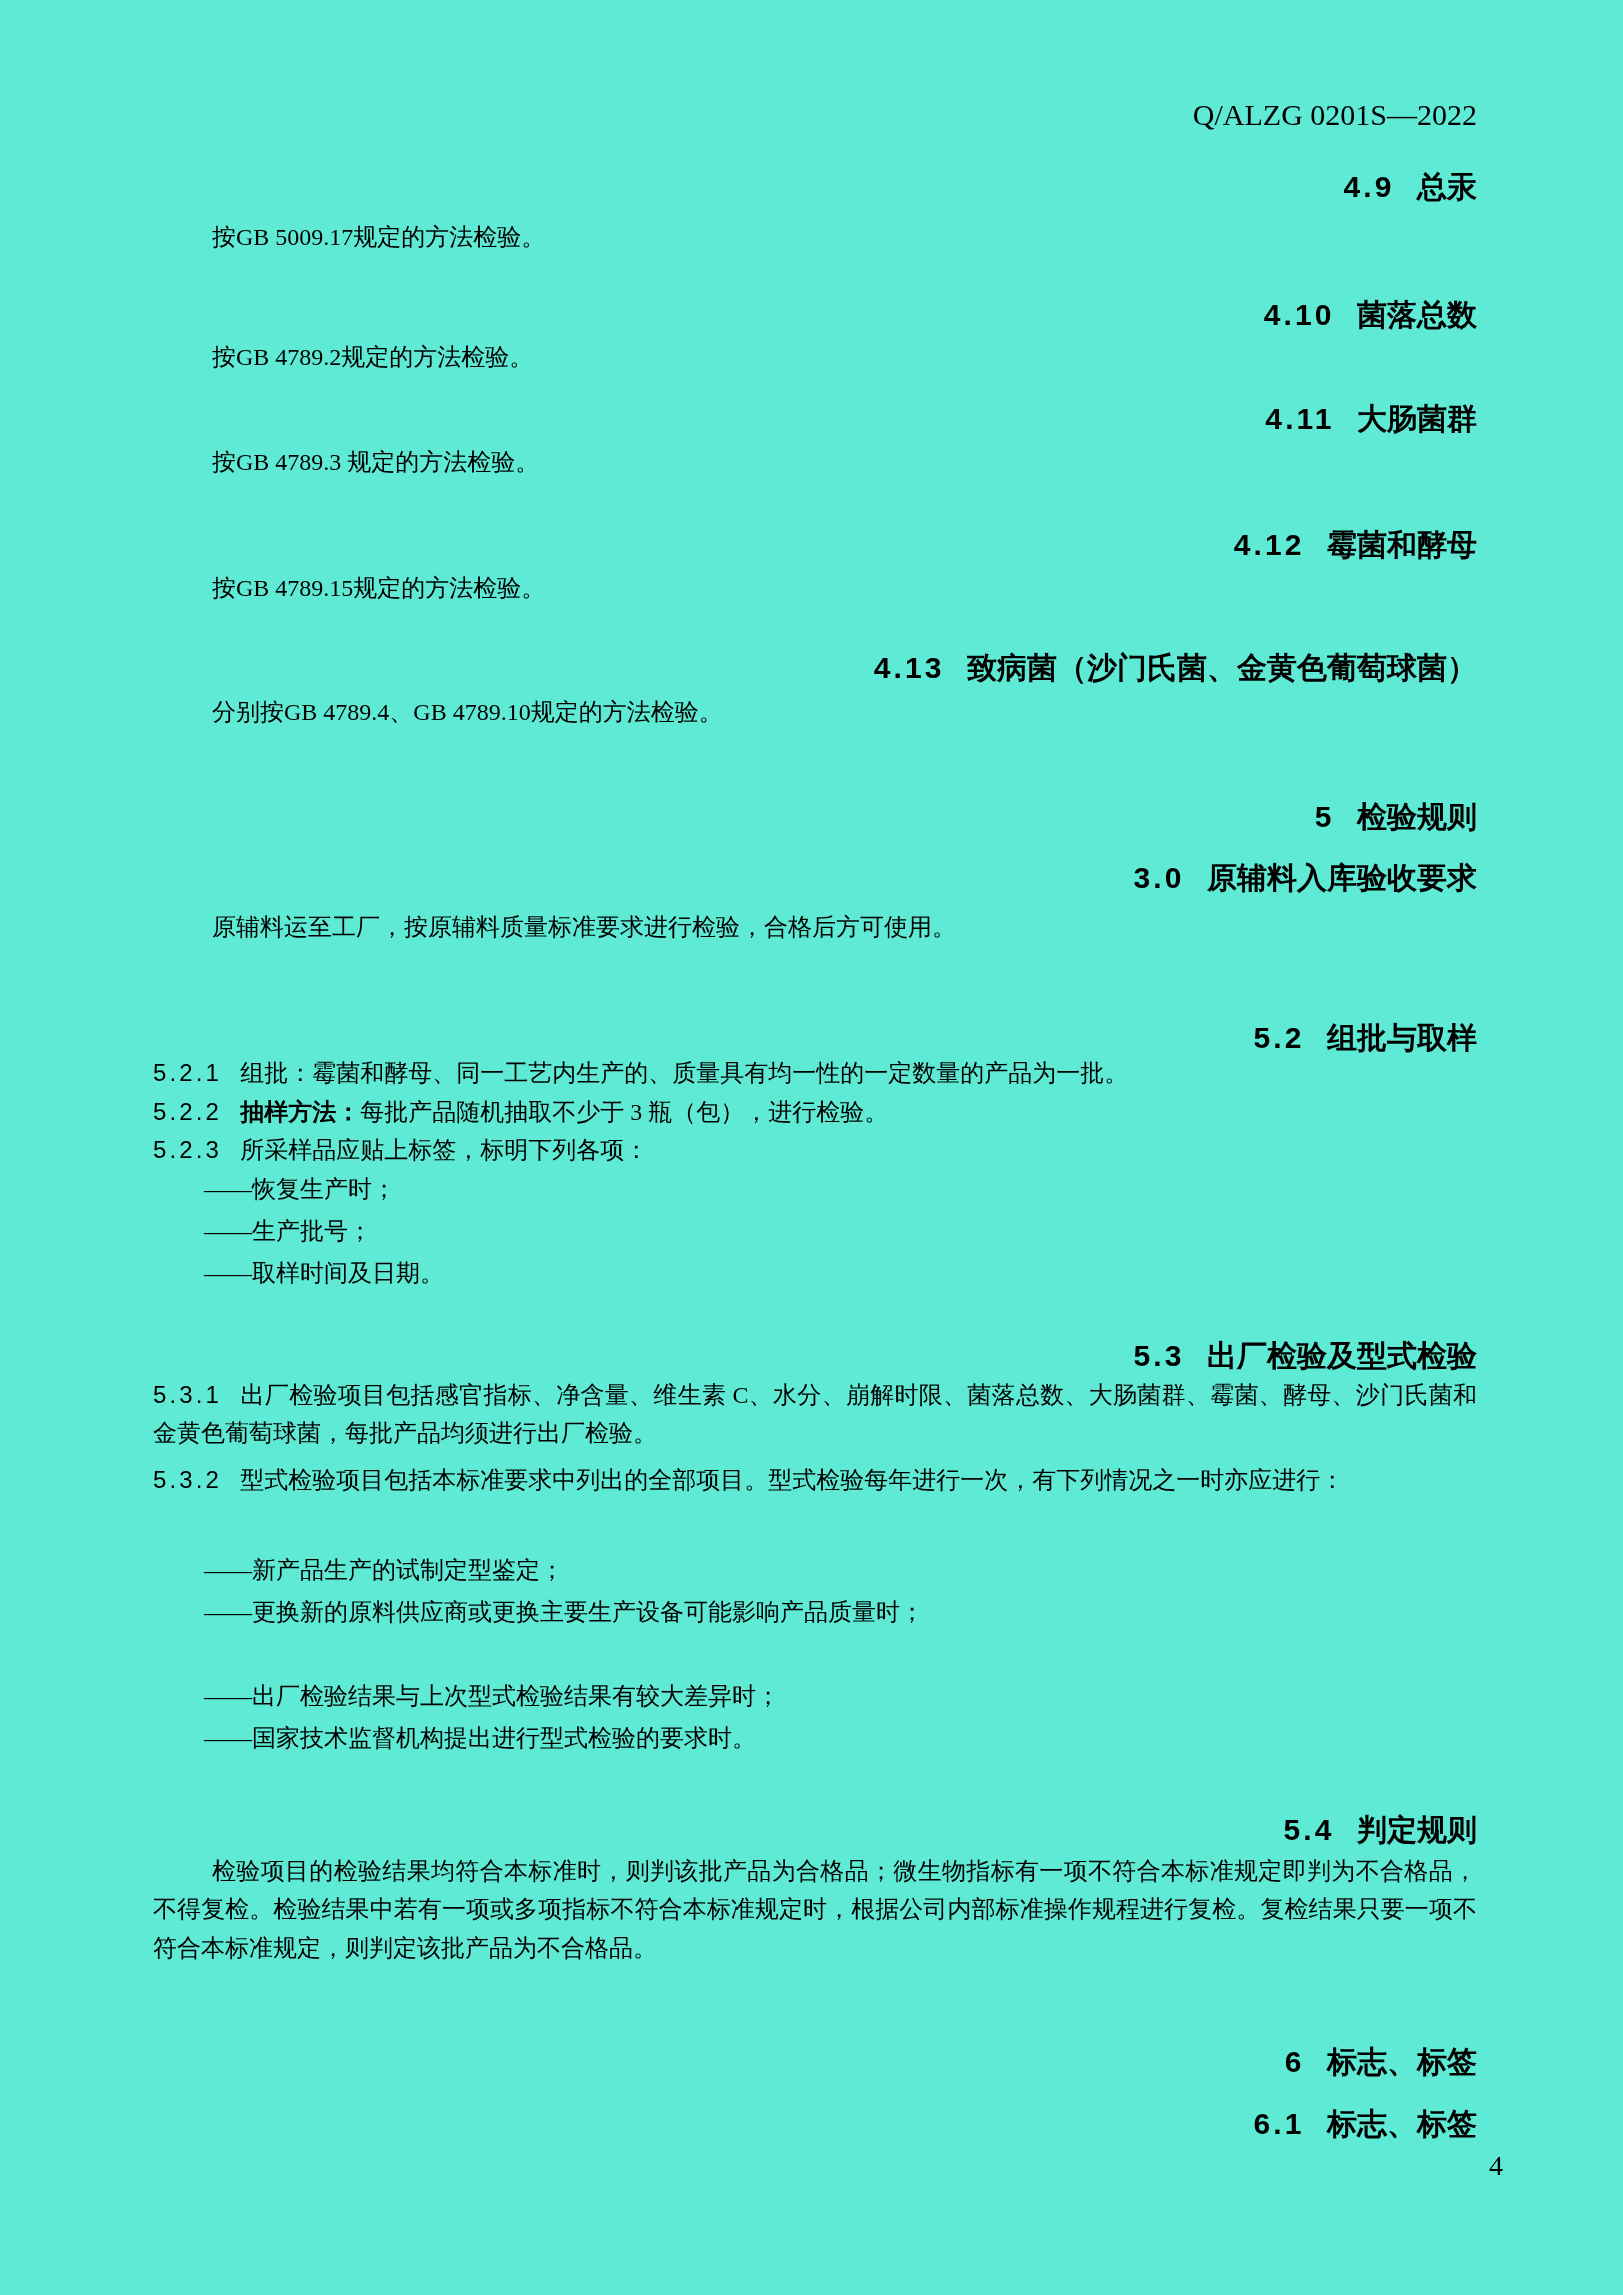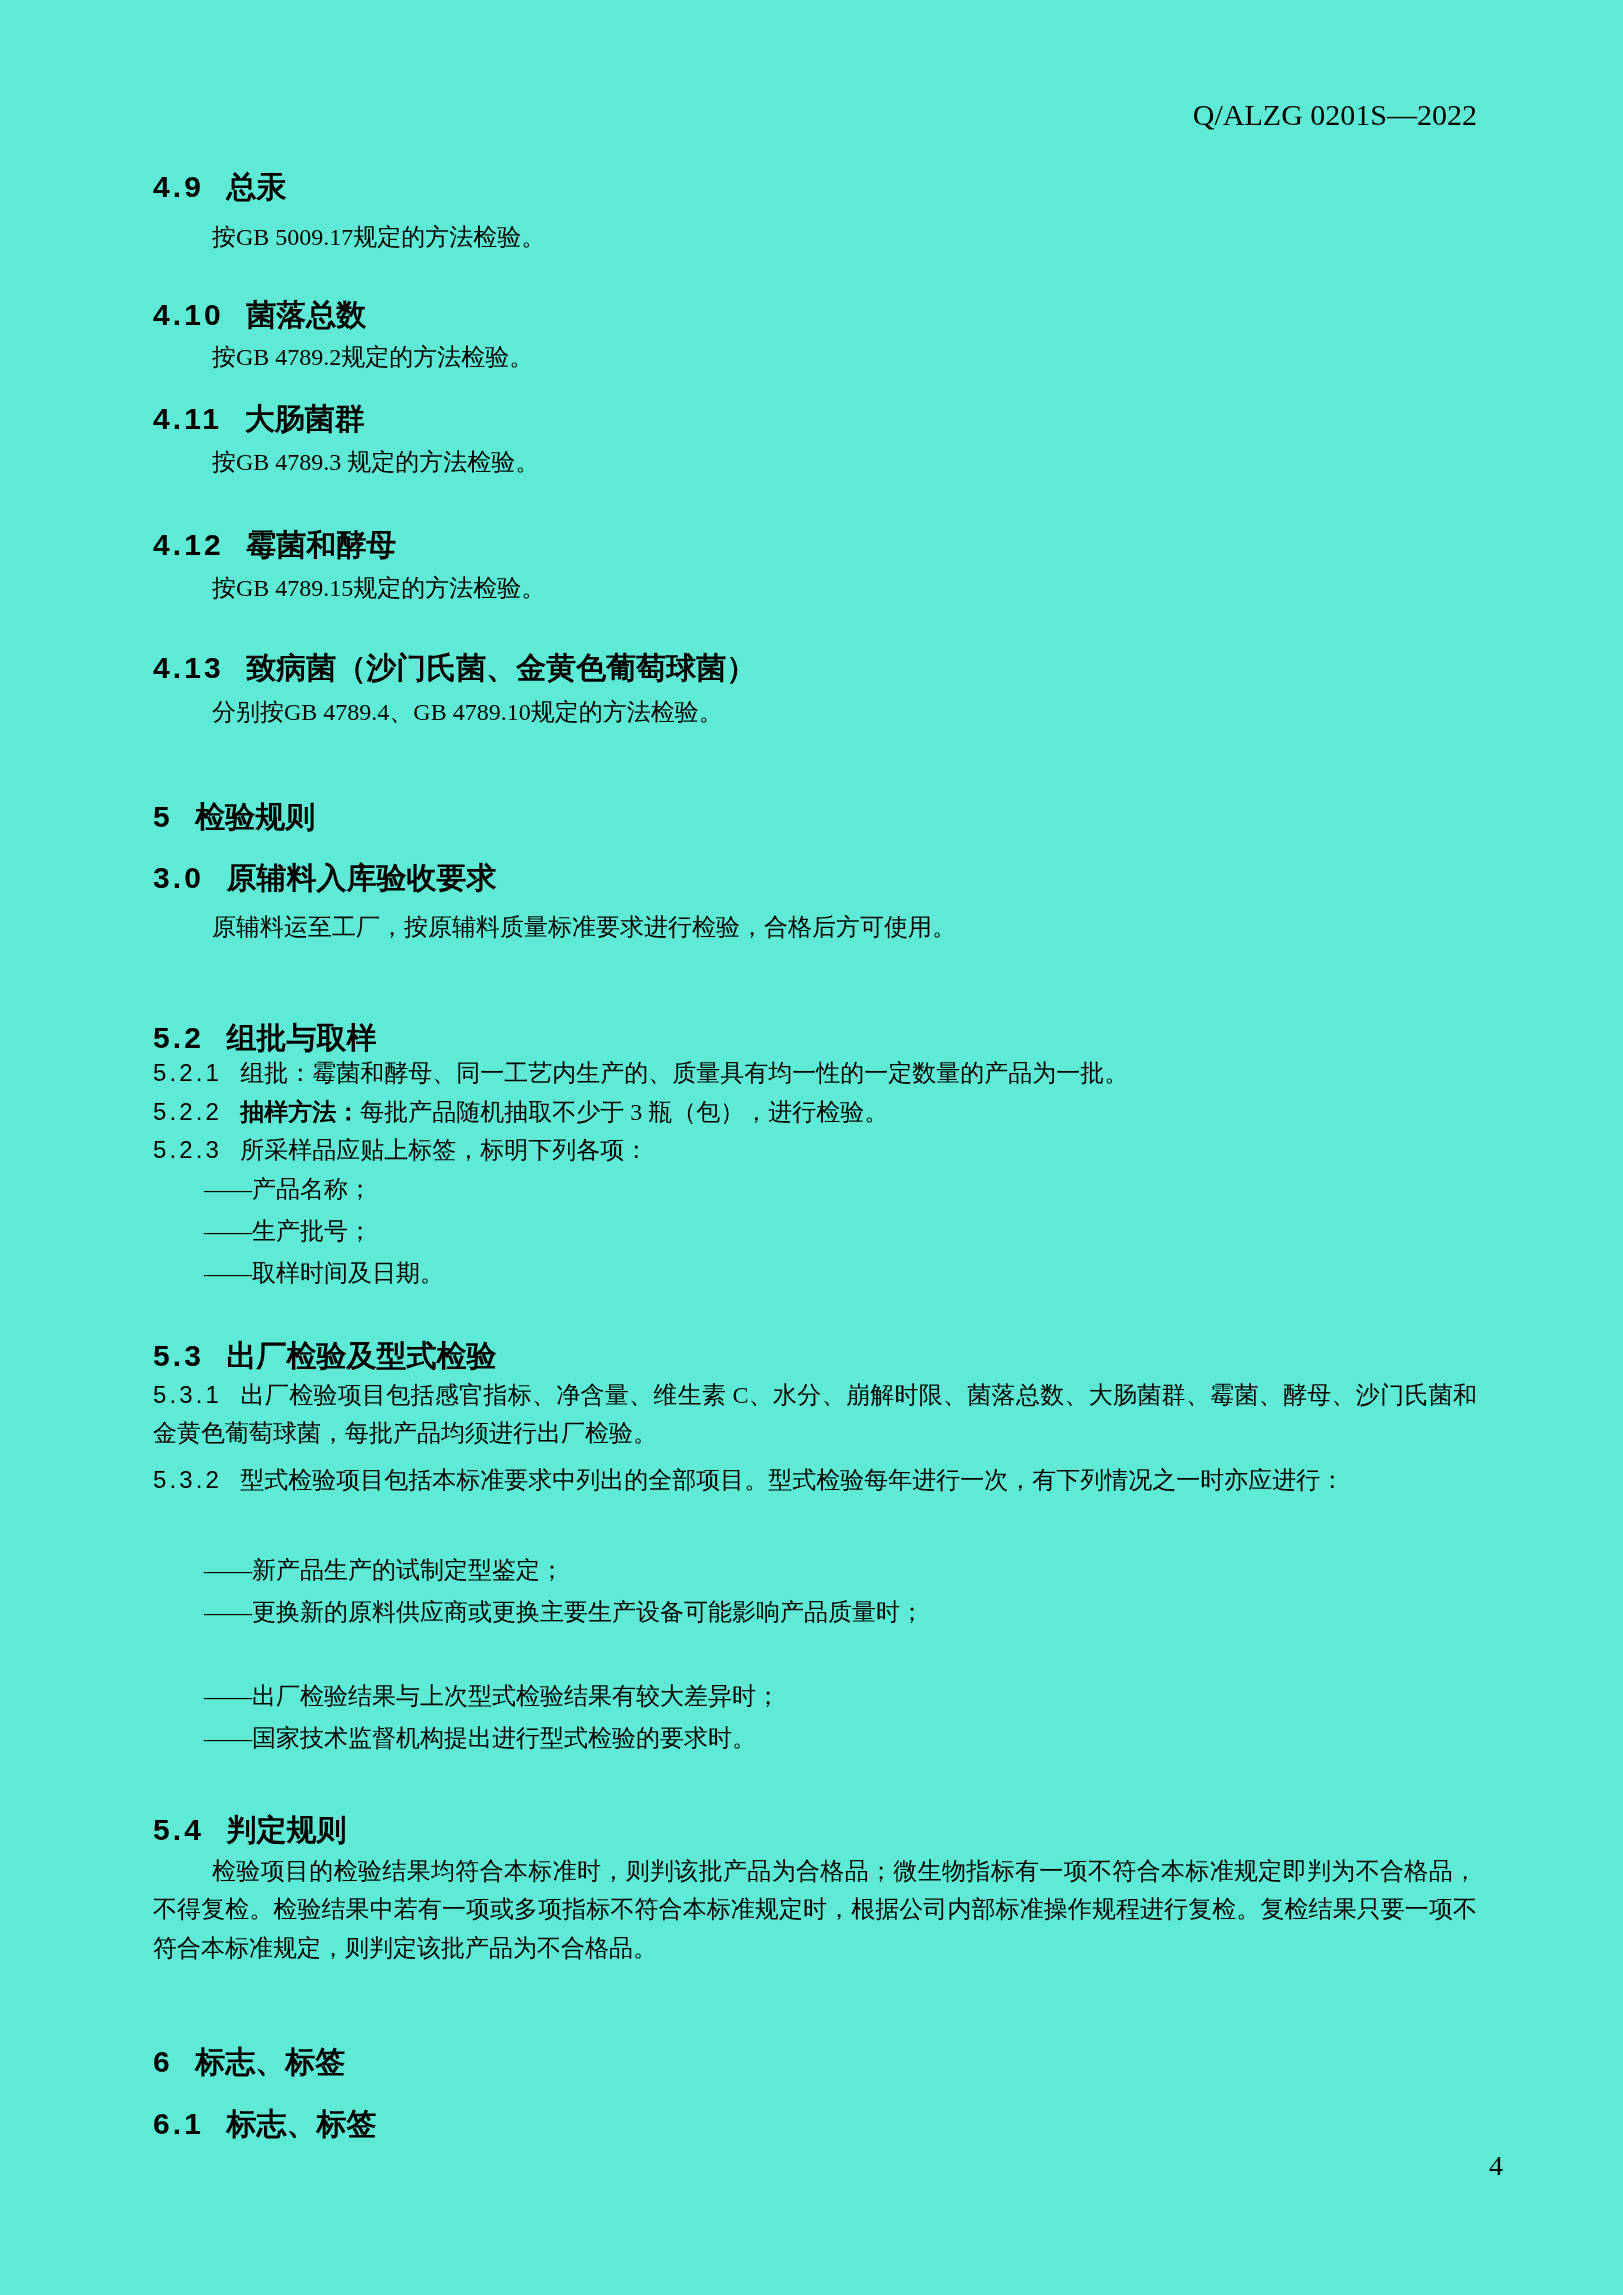--- a/index.html
+++ b/index.html
@@ -18,20 +18,21 @@
     font-size: 30px;
     text-align: right;
     white-space: nowrap;
   }
   .h {
     font-family: "Liberation Sans", sans-serif;
     font-weight: 700;
     font-size: 30px;
     line-height: 1.2;
     white-space: nowrap;
+    text-align: right;
   }
   .h .hn { letter-spacing: 3.1px; margin-right: 22.5px; }
   .body {
     font-family: "Liberation Serif", serif;
     font-size: 24px;
     line-height: 1.6;
     text-align: justify;
   }
   .indent { text-indent: 59px; }
   .num {
@@ -103,21 +104,21 @@
   </div>
 
   <div class="abs body" style="top:1093px">
     <span class="num">5.2.2</span><span class="blabel">抽样方法：</span><span>每批产品随机抽取不少于 3 瓶（包），进行检验。</span>
   </div>
 
   <div class="abs body" style="top:1131px">
     <span class="num">5.2.3</span><span>所采样品应贴上标签，标明下列各项：</span>
   </div>
 
-  <div class="abs body dash" style="top:1170px">——产品名称；</div>
+  <div class="abs body dash" style="top:1170px">——恢复生产时；</div>
   <div class="abs body dash" style="top:1212px">——生产批号；</div>
   <div class="abs body dash" style="top:1254px">——取样时间及日期。</div>
 
   <div class="abs h" style="top:1338px">
     <span class="hn">5.3</span><span>出厂检验及型式检验</span>
   </div>
 
   <div class="abs body" style="top:1376px">
     <span class="num">5.3.1</span><span>出厂检验项目包括感官指标、净含量、维生素 C、水分、崩解时限、菌落总数、大肠菌群、霉菌、酵母、沙门氏菌和金黄色葡萄球菌，每批产品均须进行出厂检验。</span>
   </div>

